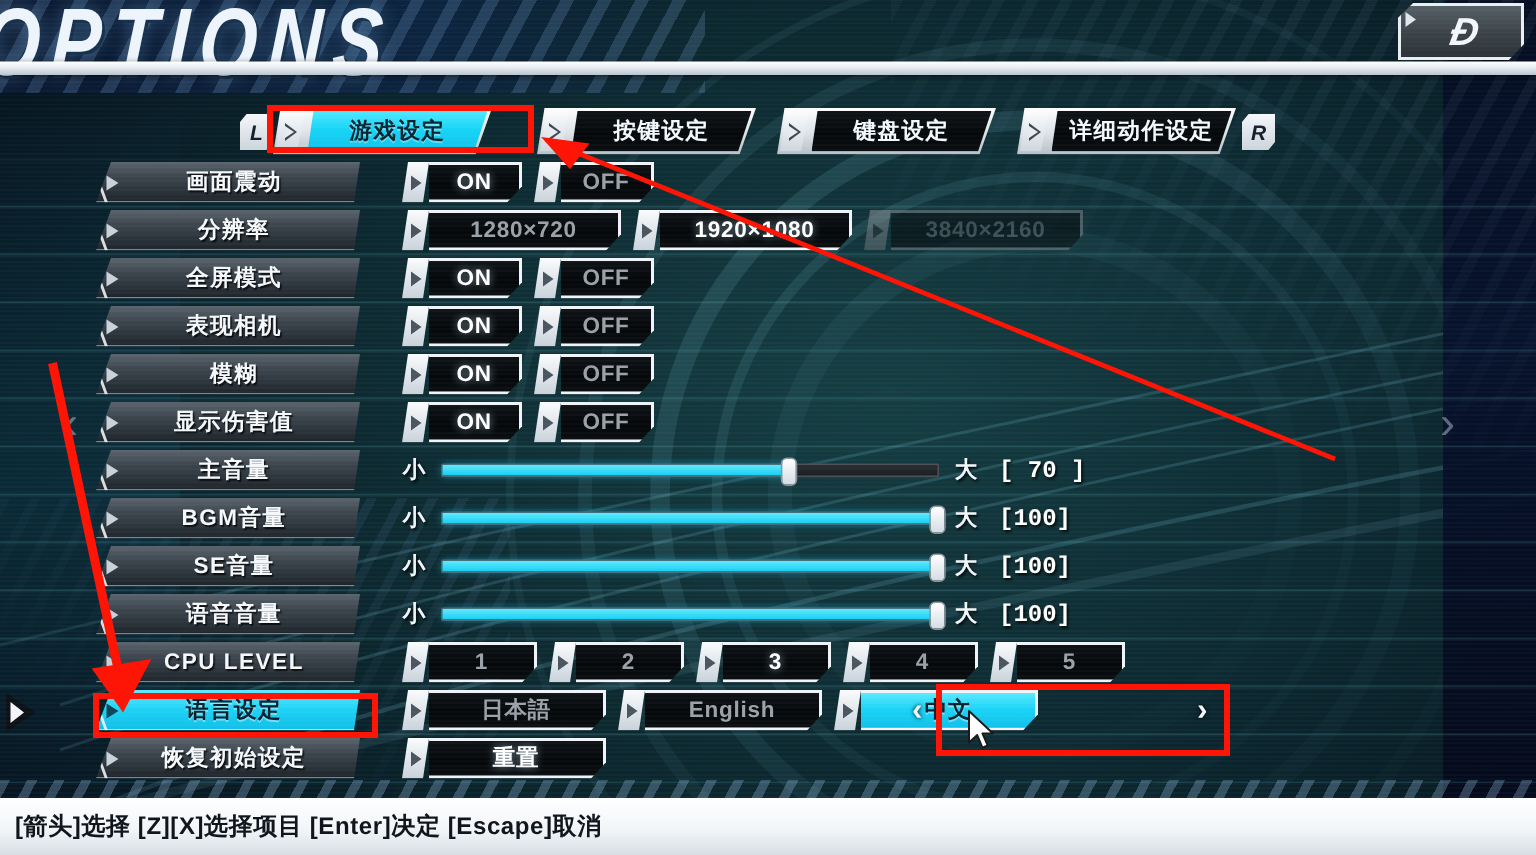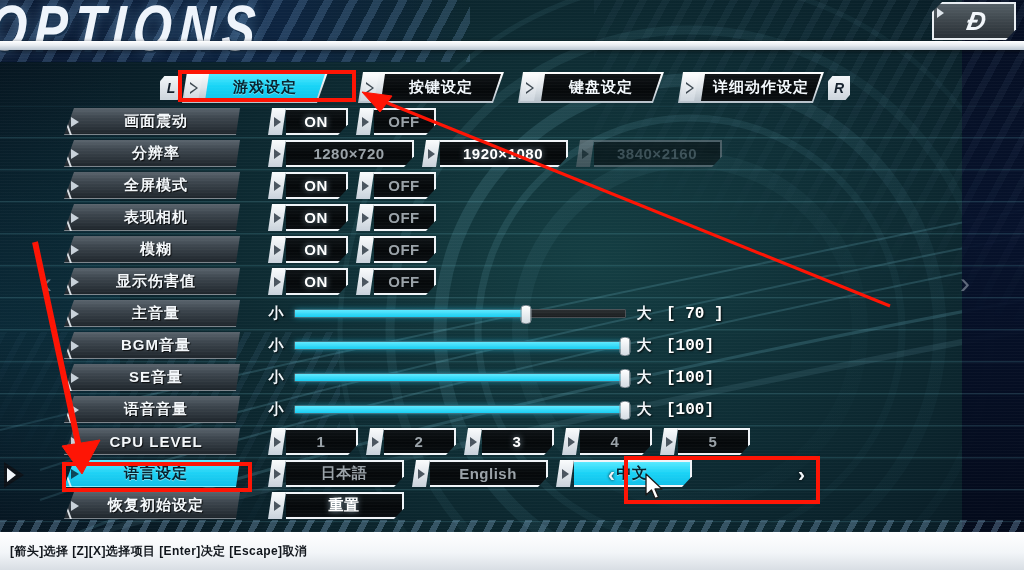--- a/index.html
+++ b/index.html
@@ -339,21 +339,21 @@
   }
 
   
   .helpbar {
     position: absolute; left: 0; bottom: 0; width: 1024px; height: 38px;
     background: linear-gradient(180deg,#ffffff 0%, #f2f5f8 55%, #d8dee4 100%);
     display: flex; align-items: center;
     padding-left: 10px;
   }
   .helpbar .txt {
-    font-size: 12px; font-weight: 700; color: #11161c;
+    font-size: 16px; font-weight: 700; color: #11161c;
     letter-spacing: .4px;
     white-space: nowrap;
     text-align: center;
   }
   .helpbar-tex {
     position: absolute; left: 0; bottom: 38px; width: 1024px; height: 12px;
     background: repeating-linear-gradient(118deg,
       rgba(150,190,225,0.30) 0px, rgba(150,190,225,0.30) 6px,
       rgba(0,0,0,0) 6px, rgba(0,0,0,0) 16px);
   }

